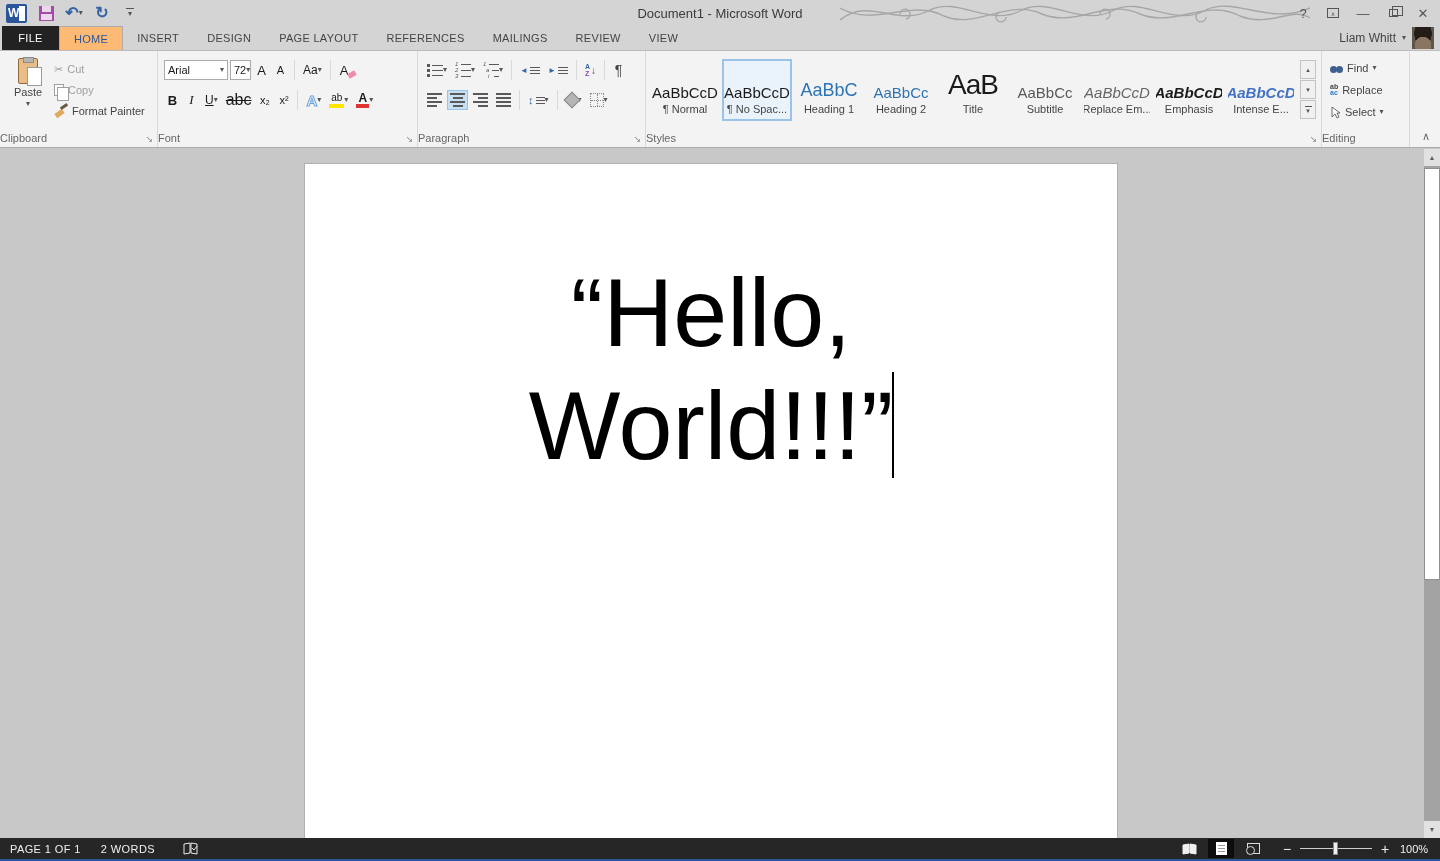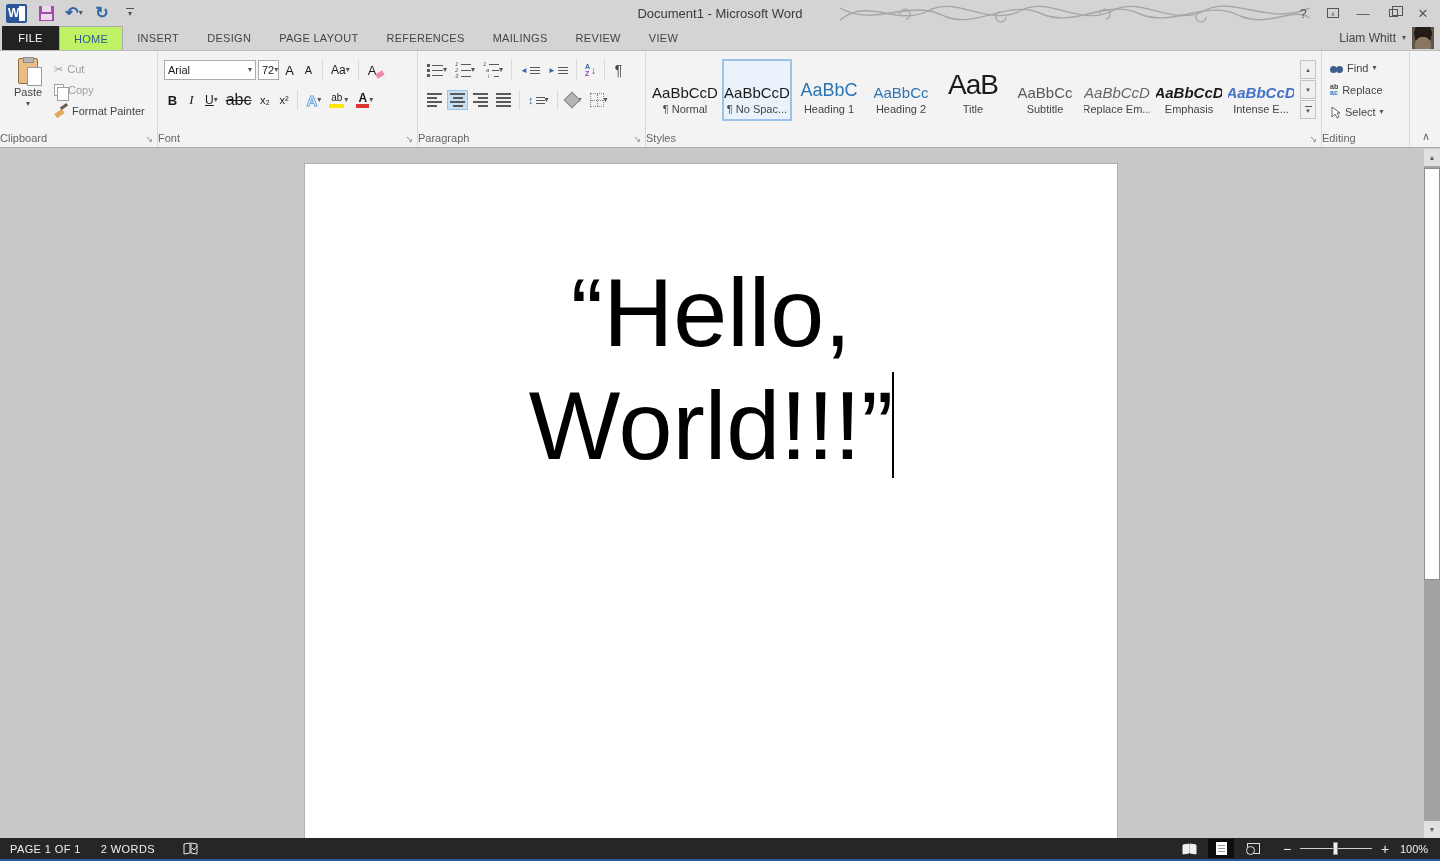--- a/index.html
+++ b/index.html
@@ -27,21 +27,21 @@
   .winbtns { position:absolute; right:2px; top:0; height:26px; display:flex; align-items:center; z-index:6; }
   .winbtn { width:30px; height:24px; display:flex; align-items:center; justify-content:center; color:#555; font-size:13px; }
   .rdo-box { width:12px; height:10px; border:1px solid #555; display:flex; align-items:center; justify-content:center; font-size:6px; color:#555; }
   .restore-box { width:9px; height:8px; border:1px solid #555; position:relative; background:#d4d4d4; }
   .restore-box:before { content:""; position:absolute; left:2px; top:-4px; width:9px; height:8px; border:1px solid #555; }
 
   
   .tabrow { position:absolute; top:26px; left:0; right:0; height:24px; background:#d4d4d4; display:flex; align-items:stretch; z-index:4; }
   .tab { padding:0 14px; display:flex; align-items:center; letter-spacing:.3px; color:#444; }
   .tab.file { background:#222; color:#fff; width:57px; justify-content:center; margin-left:2px; }
-  .tab.active { background:#bef264; color:#2b579a; border:1px solid #ababab; border-bottom:none; }
+  .tab.active { background:#fdba74; color:#2b579a; border:1px solid #ababab; border-bottom:none; }
   .account { position:absolute; right:6px; top:0; height:24px; display:flex; align-items:center; gap:6px; }
   .account-name { font-size:12px; color:#444; }
   .avatar { width:22px; height:22px; background:
       radial-gradient(circle at 50% 82%, #8a7560 0 38%, transparent 40%),
       radial-gradient(ellipse at 50% 30%, #241c17 0 55%, transparent 57%),
       #5e564b; }
 
   
   .ribbon { position:absolute; top:50px; left:0; right:0; height:98px; background:#f3f3f3;
             border-top:1px solid #bcbcbc; border-bottom:1px solid #ababab; display:flex; z-index:3; }
@@ -288,21 +288,21 @@
         <span class="brush"></span>
         <span>Format Painter</span>
       </div>
     </div>
     <span class="grp-label">Clipboard</span>
     <span class="launcher">↘</span>
   </div>
 
   <div class="grp g-font">
     <div class="frow">
-      <div class="combo" style="width:92px">
+      <div class="combo" style="width:64px">
         <span class="val">Arial</span>
         <span class="dd">▾</span>
       </div>
       <div class="combo" style="width:21px">
         <span class="val">72</span>
         <span class="dd">▾</span>
       </div>
       <span class="rbtn fbtn">
         <span class="bigA">A</span>
       </span>

